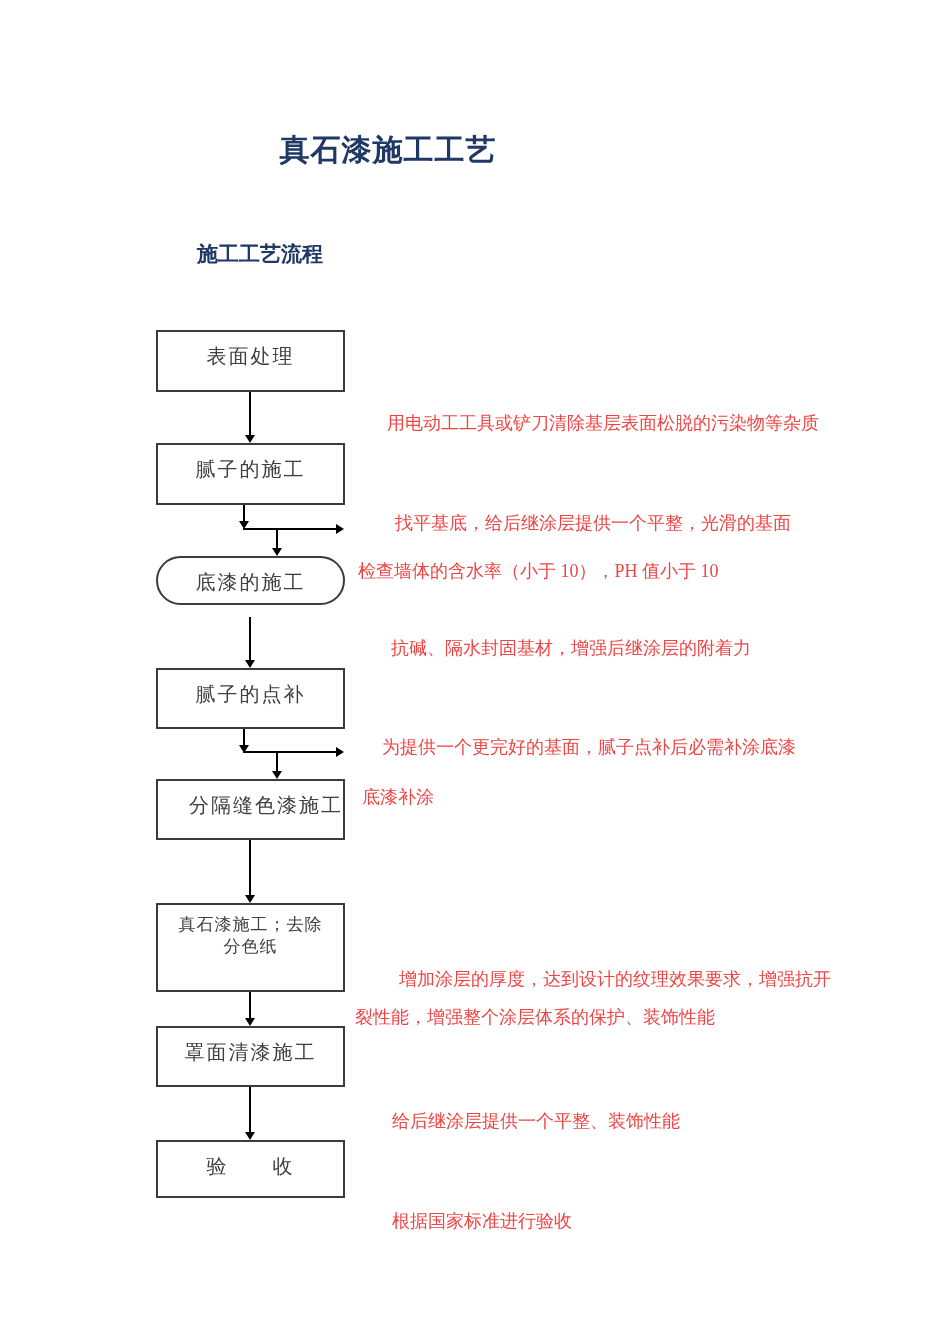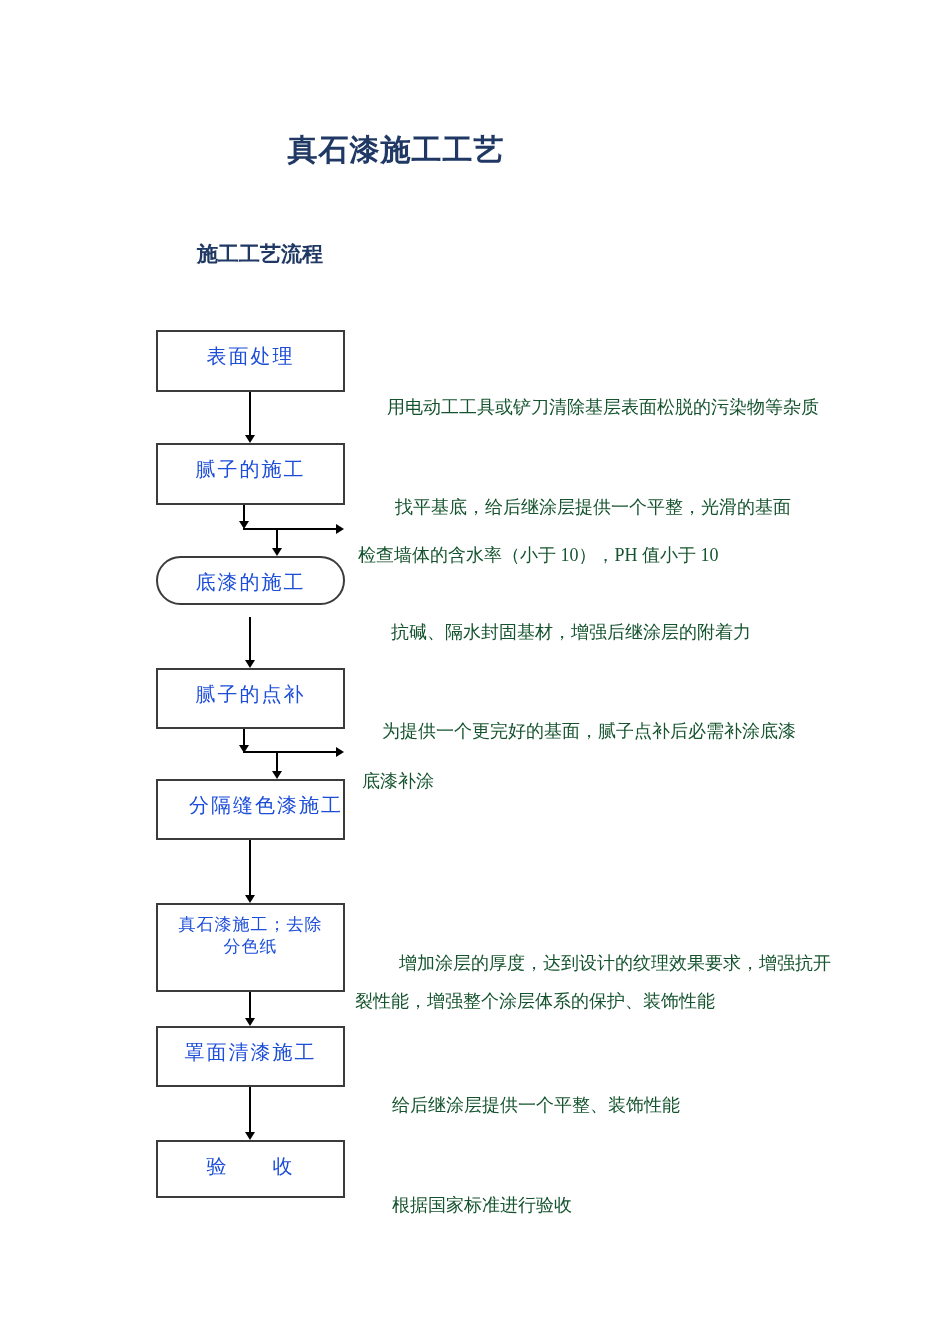--- a/index.html
+++ b/index.html
@@ -14,21 +14,20 @@
   .doc-title {
     position: absolute;
     left: 0; top: 130px;
     width: 776px;
     text-align: center;
     font-size: 30px;
     font-weight: bold;
     color: #1F3864;
     letter-spacing: 1px;
     margin: 0;
-    padding-left: 8px;
   }
   .section-heading {
     position: absolute;
     left: 197px; top: 240px;
     font-size: 21px;
     font-weight: bold;
     color: #1F3864;
     margin: 0;
   }
   .fbox {
@@ -37,21 +36,21 @@
     width: 189px;
     border: 2px solid #3B3B3B;
     box-sizing: border-box;
     background: #ffffff;
     text-align: center;
   }
   .fbox .fbox-label {
     display: inline-block;
     margin-top: 11px;
     font-size: 20px;
-    color: #1d4ed8;
+    color: #404040;
     letter-spacing: 2px;
     line-height: 1.3;
   }
   .fbox.tall .fbox-label {
     font-size: 17px;
     width: 148px;
     margin-top: 9px;
     letter-spacing: 1px;
   }
   .vline { position: absolute; width: 2px; background: #000000; }
@@ -64,23 +63,24 @@
   }
   .tri-right {
     position: absolute; width: 0; height: 0;
     border-top: 5px solid transparent;
     border-bottom: 5px solid transparent;
     border-left: 8px solid #000000;
   }
   .ann {
     position: absolute;
     font-size: 18px;
-    color: #14532d;
+    color: #ef4444;
     line-height: 21px;
     white-space: nowrap;
+    margin-top: 16px;
   }
   .ann.wrap {
     white-space: normal;
     width: 482px;
     text-indent: 44px;
     line-height: 38px;
   }
 </style>
 </head>
 <body>

